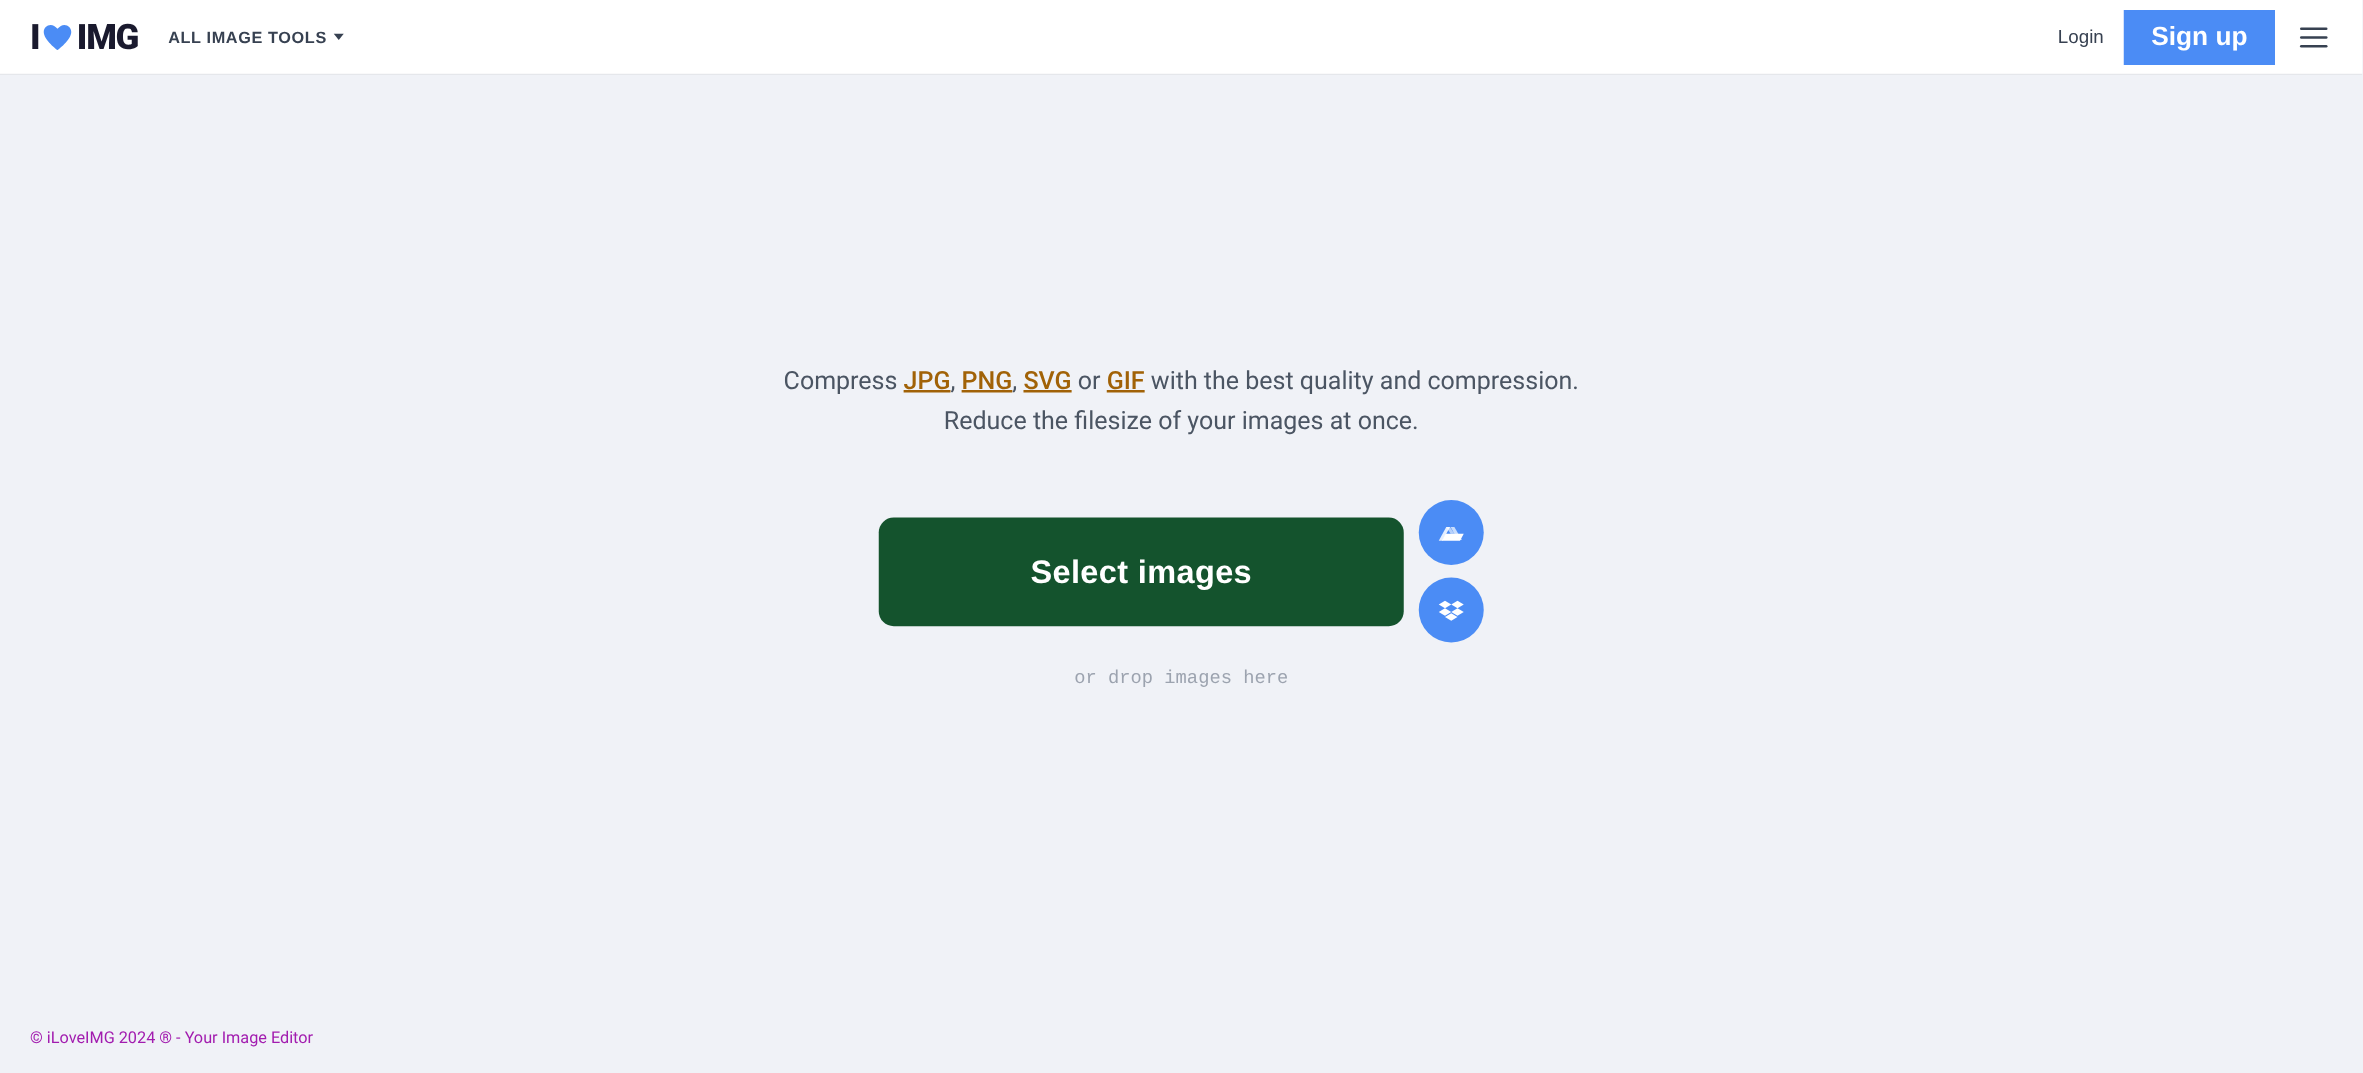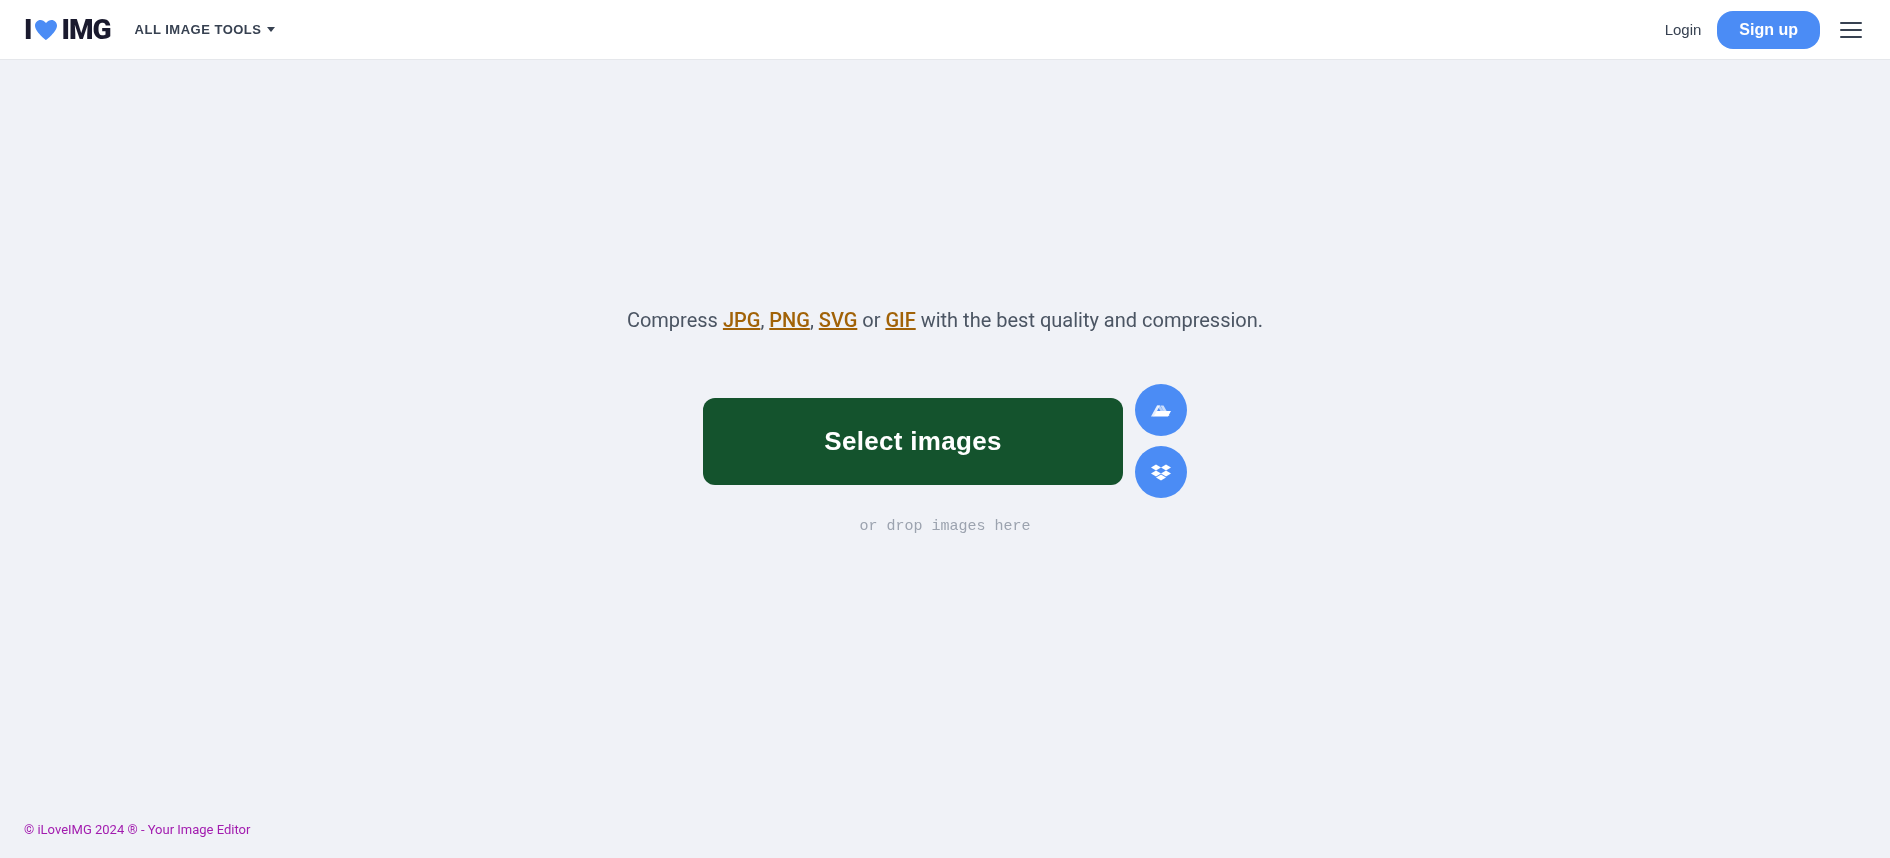--- a/index.html
+++ b/index.html
@@ -98,23 +98,23 @@
       cursor: pointer;
       font-size: 15px;
       font-weight: 500;
       color: #374151;
     }
 
     .signup-btn {
       background-color: #4b8cf5;
       color: #ffffff;
       border: none;
-      border-radius: 16px;
+      border-radius: 0;
       padding: 10px 22px;
-      font-size: 16px;
+      font-size: 21px;
       font-weight: 600;
       cursor: pointer;
     }
 
     .menu-icon-btn {
       background: none;
       border: none;
       cursor: pointer;
       display: flex;
       flex-direction: column;
@@ -255,20 +255,21 @@
 </nav>
 
 <main class="main-content">
 
   <p class="page-subtitle">
     <span>Compress </span><a class="format-link">JPG</a>,
     <a class="format-link">PNG</a>,
     <a class="format-link">SVG</a> or
     <a class="format-link">GIF</a>
     <span> with the best quality and compression.</span><br>
+    <span>Reduce the filesize of your images at once.</span>
   </p>
 
   <div class="upload-area">
     <button class="select-images-btn">Select images</button>
 
     <div class="cloud-icons">
 
       <button class="cloud-icon-btn" title="Google Drive">
         <svg xmlns="http://www.w3.org/2000/svg" width="24" height="24" viewBox="0 0 24 24" fill="white">
           <path d="M4.5 18.5L7.5 13H22L19 18.5H4.5Z"></path>

